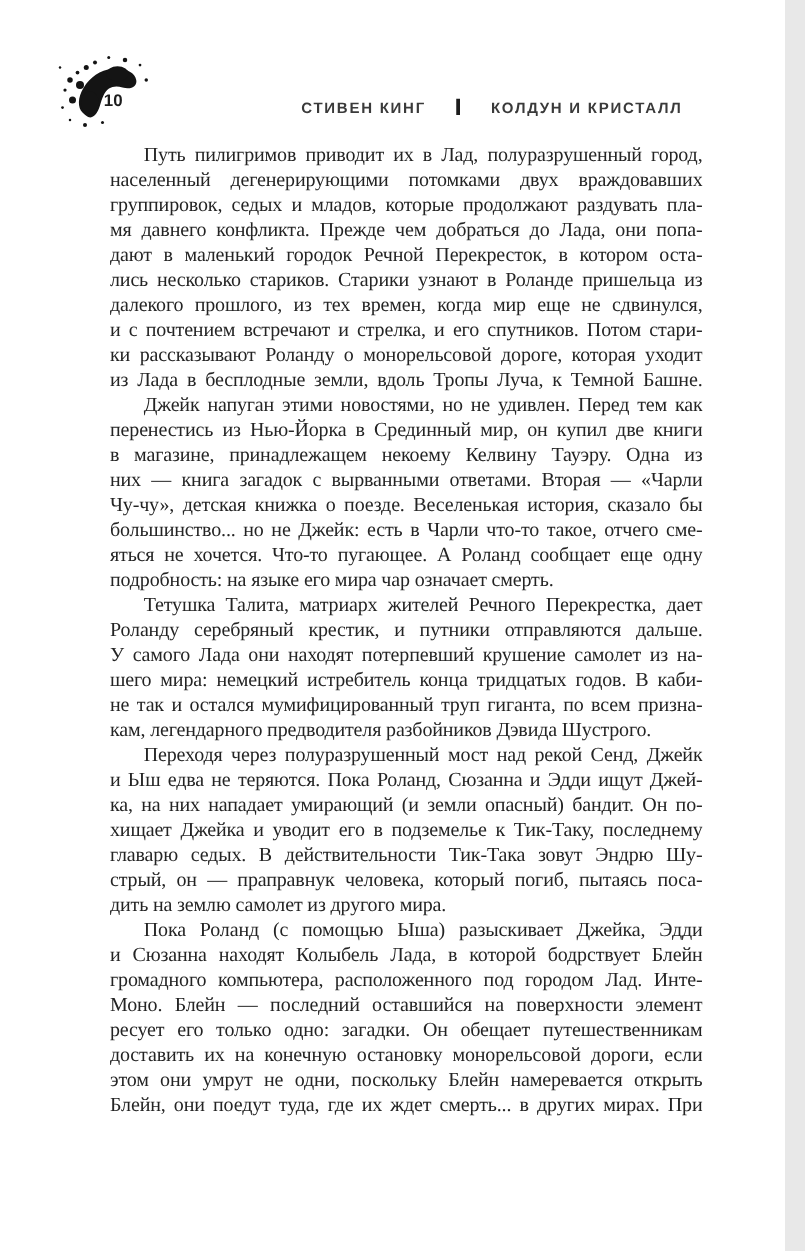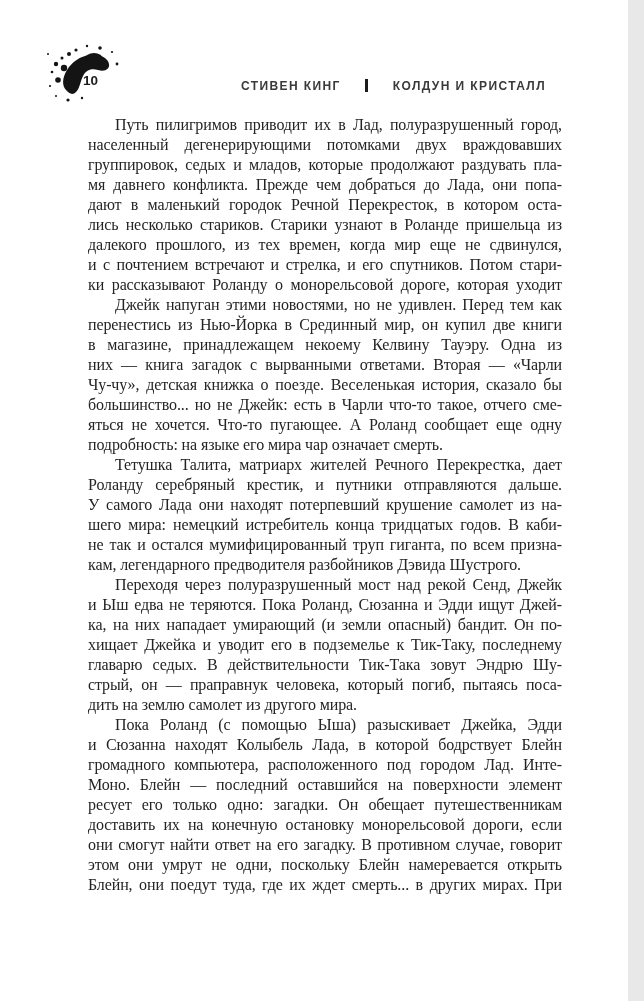--- a/index.html
+++ b/index.html
@@ -108,20 +108,21 @@
   <div class="body-text">
       <div class="line first">Путь пилигримов приводит их в Лад, полуразрушенный город,</div>
       <div class="line">населенный дегенерирующими потомками двух враждовавших</div>
       <div class="line">группировок, седых и младов, которые продолжают раздувать пла-</div>
       <div class="line">мя давнего конфликта. Прежде чем добраться до Лада, они попа-</div>
       <div class="line">дают в маленький городок Речной Перекресток, в котором оста-</div>
       <div class="line">лись несколько стариков. Старики узнают в Роланде пришельца из</div>
       <div class="line">далекого прошлого, из тех времен, когда мир еще не сдвинулся,</div>
       <div class="line">и с почтением встречают и стрелка, и его спутников. Потом стари-</div>
       <div class="line">ки рассказывают Роланду о монорельсовой дороге, которая уходит</div>
+      <div class="line">из Лада в бесплодные земли, вдоль Тропы Луча, к Темной Башне.</div>
       <div class="line first">Джейк напуган этими новостями, но не удивлен. Перед тем как</div>
       <div class="line">перенестись из Нью-Йорка в Срединный мир, он купил две книги</div>
       <div class="line">в магазине, принадлежащем некоему Келвину Тауэру. Одна из</div>
       <div class="line">них — книга загадок с вырванными ответами. Вторая — «Чарли</div>
       <div class="line">Чу-чу», детская книжка о поезде. Веселенькая история, сказало бы</div>
       <div class="line">большинство... но не Джейк: есть в Чарли что-то такое, отчего сме-</div>
       <div class="line">яться не хочется. Что-то пугающее. А Роланд сообщает еще одну</div>
       <div class="line endline">подробность: на языке его мира чар означает смерть.</div>
       <div class="line first">Тетушка Талита, матриарх жителей Речного Перекрестка, дает</div>
       <div class="line">Роланду серебряный крестик, и путники отправляются дальше.</div>
@@ -135,18 +136,17 @@
       <div class="line">хищает Джейка и уводит его в подземелье к Тик-Таку, последнему</div>
       <div class="line">главарю седых. В действительности Тик-Така зовут Эндрю Шу-</div>
       <div class="line">стрый, он — праправнук человека, который погиб, пытаясь поса-</div>
       <div class="line endline">дить на землю самолет из другого мира.</div>
       <div class="line first">Пока Роланд (с помощью Ыша) разыскивает Джейка, Эдди</div>
       <div class="line">и Сюзанна находят Колыбель Лада, в которой бодрствует Блейн</div>
       <div class="line">громадного компьютера, расположенного под городом Лад. Инте-</div>
       <div class="line">Моно. Блейн — последний оставшийся на поверхности элемент</div>
       <div class="line">ресует его только одно: загадки. Он обещает путешественникам</div>
       <div class="line">доставить их на конечную остановку монорельсовой дороги, если</div>
-      <div class="line">они смогут найти ответ на его загадку. В противном случае, говорит</div>
       <div class="line">этом они умрут не одни, поскольку Блейн намеревается открыть</div>
       <div class="line">Блейн, они поедут туда, где их ждет смерть... в других мирах. При</div>
     </div>
 
 </div>
 
 </body></html>

